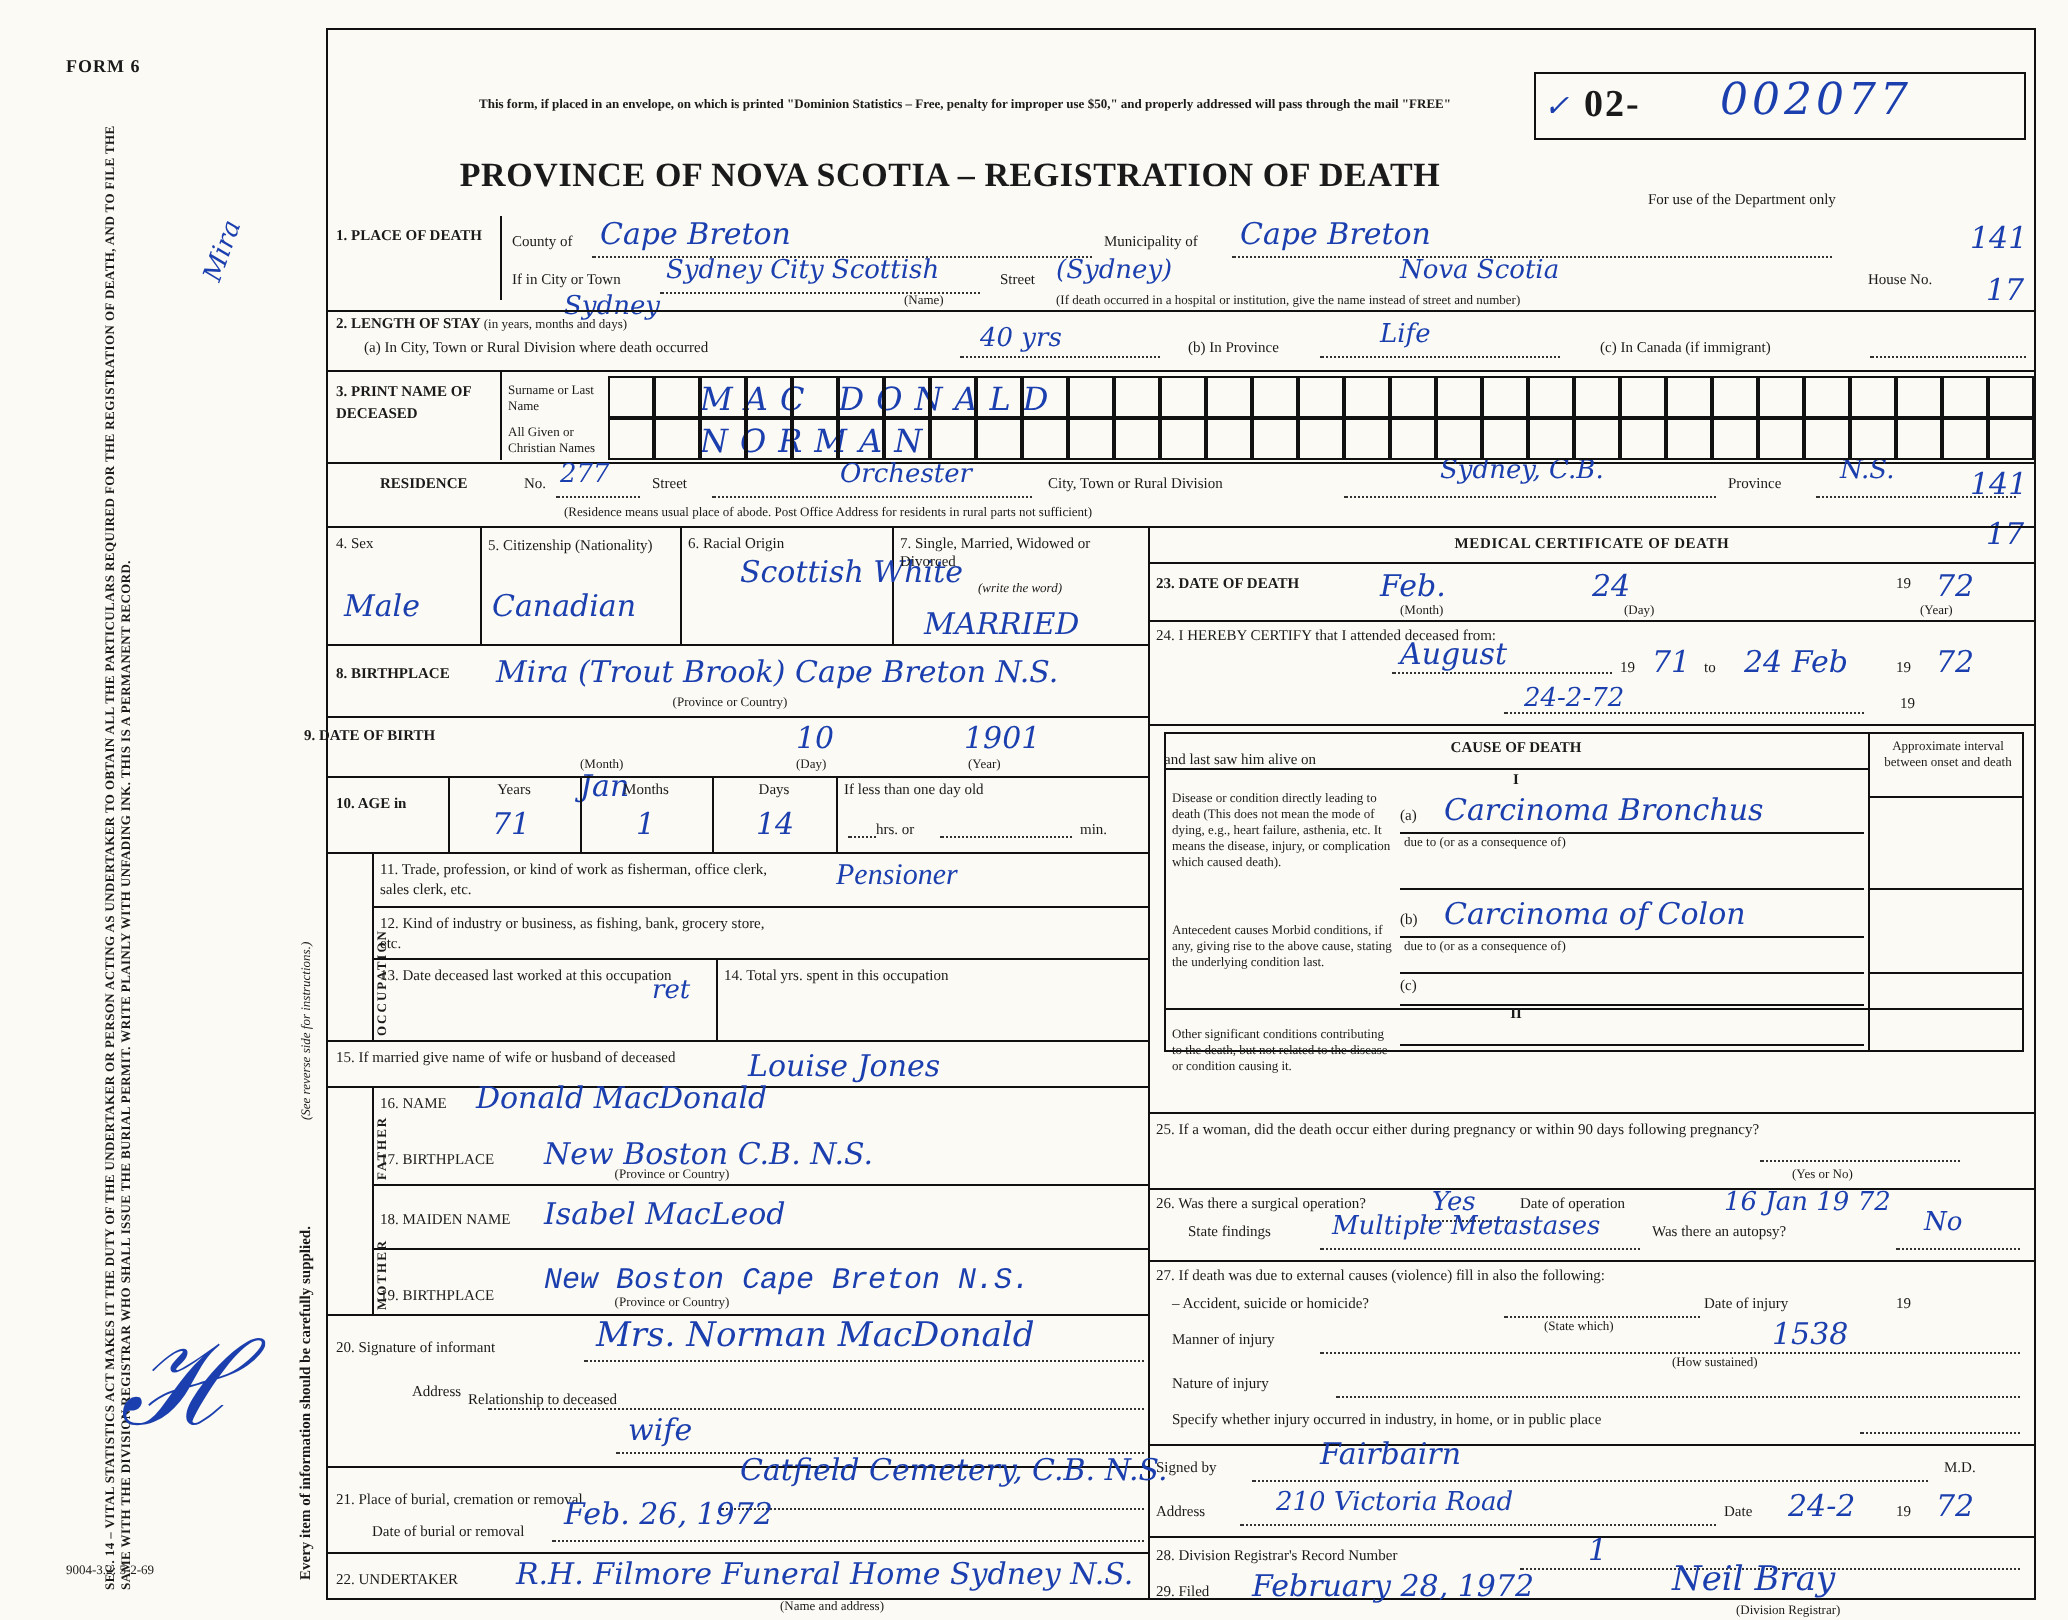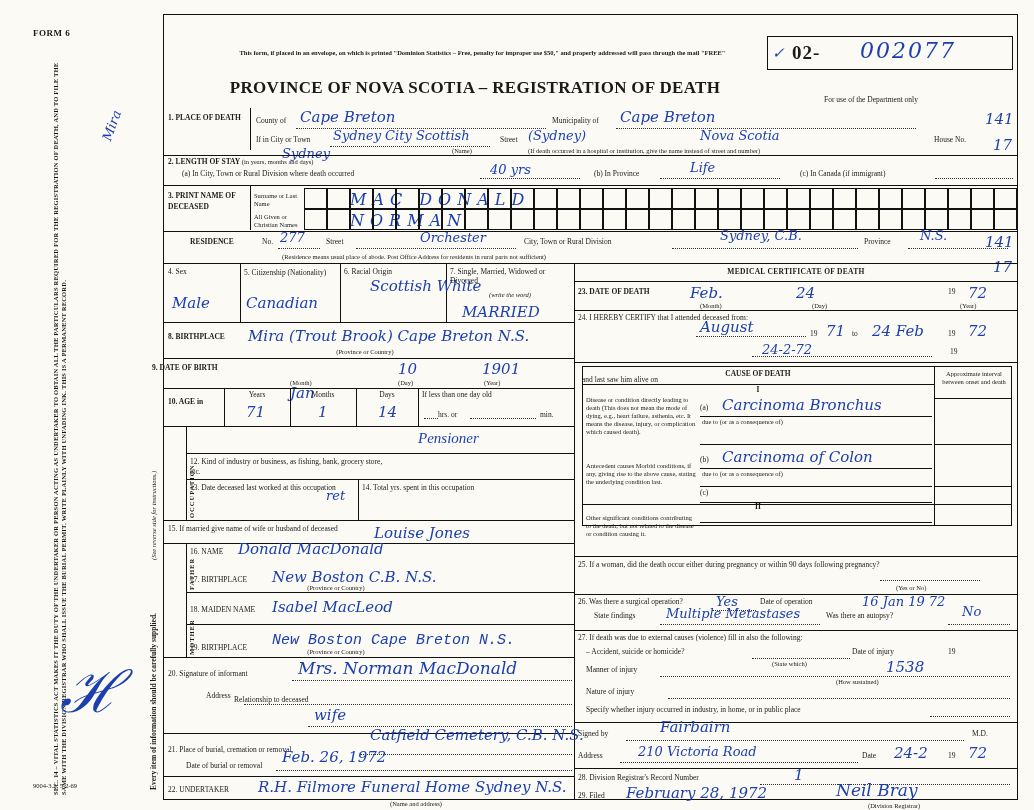--- a/index.html
+++ b/index.html
@@ -190,20 +190,21 @@
   <div class="abs hand hw-md" style="left:246px;top:403px;">71</div>
   <div class="abs hand hw-md" style="left:318px;top:403px;">1</div>
   <div class="abs hand hw-md" style="left:378px;top:403px;">14</div>
   <div class="ln" style="left:164px;top:426px;width:410px;height:1px;"></div>
 
   <div class="ln" style="left:186px;top:426px;width:1px;height:94px;"></div>
   <div class="abs vert" style="left:184px;top:518px;transform:rotate(-90deg);">
     <span class="xtiny bold" style="letter-spacing:1px;">OCCUPATION</span>
   </div>
 
+  <div class="abs tiny" style="left:190px;top:430px;width:200px;line-height:9.5px;">11. Trade, profession, or kind of work as fisherman, office clerk, sales clerk, etc.</div>
   <div class="abs hand hw-md" style="left:418px;top:430px;font-family:Liberation Serif, serif;">Pensioner</div>
   <div class="ln" style="left:186px;top:453px;width:388px;height:1px;"></div>
   <div class="abs tiny" style="left:190px;top:457px;width:200px;line-height:9.5px;">12. Kind of industry or business, as fishing, bank, grocery store, etc.</div>
   <div class="ln" style="left:186px;top:479px;width:388px;height:1px;"></div>
   <div class="abs tiny" style="left:190px;top:483px;width:150px;line-height:9.5px;">13. Date deceased last worked at this occupation</div>
   <div class="abs hand hw-sm" style="left:326px;top:488px;">ret</div>
   <div class="ln" style="left:358px;top:479px;width:1px;height:41px;"></div>
   <div class="abs tiny" style="left:362px;top:483px;width:150px;line-height:9.5px;">14. Total yrs. spent in this occupation</div>
   <div class="ln" style="left:164px;top:520px;width:410px;height:1px;"></div>
 

